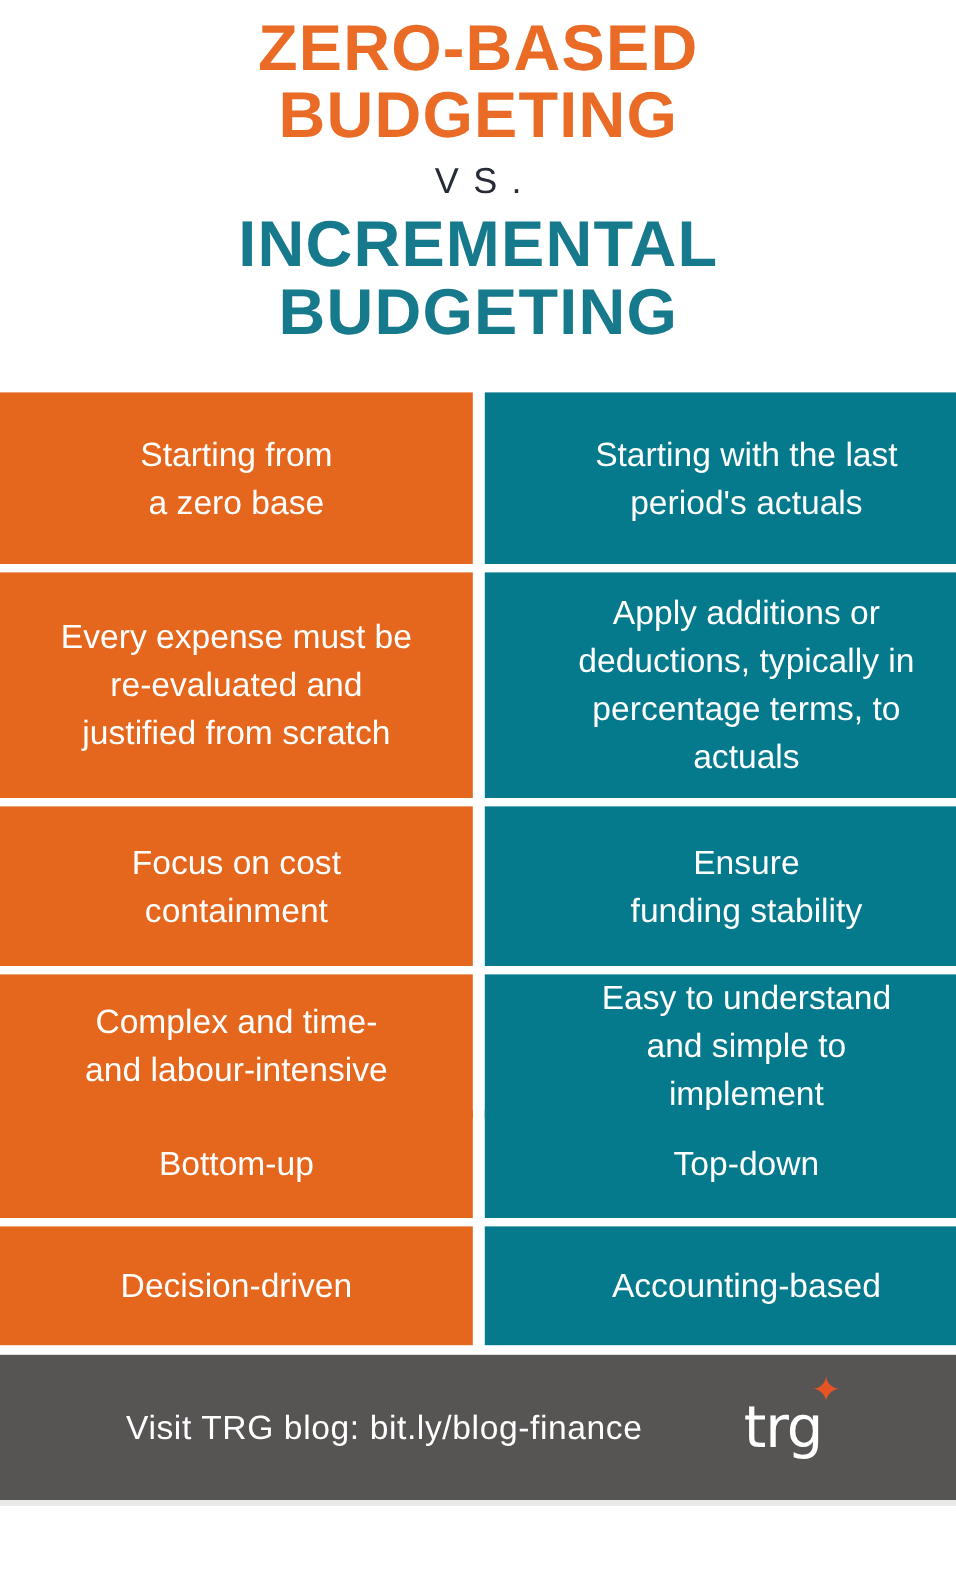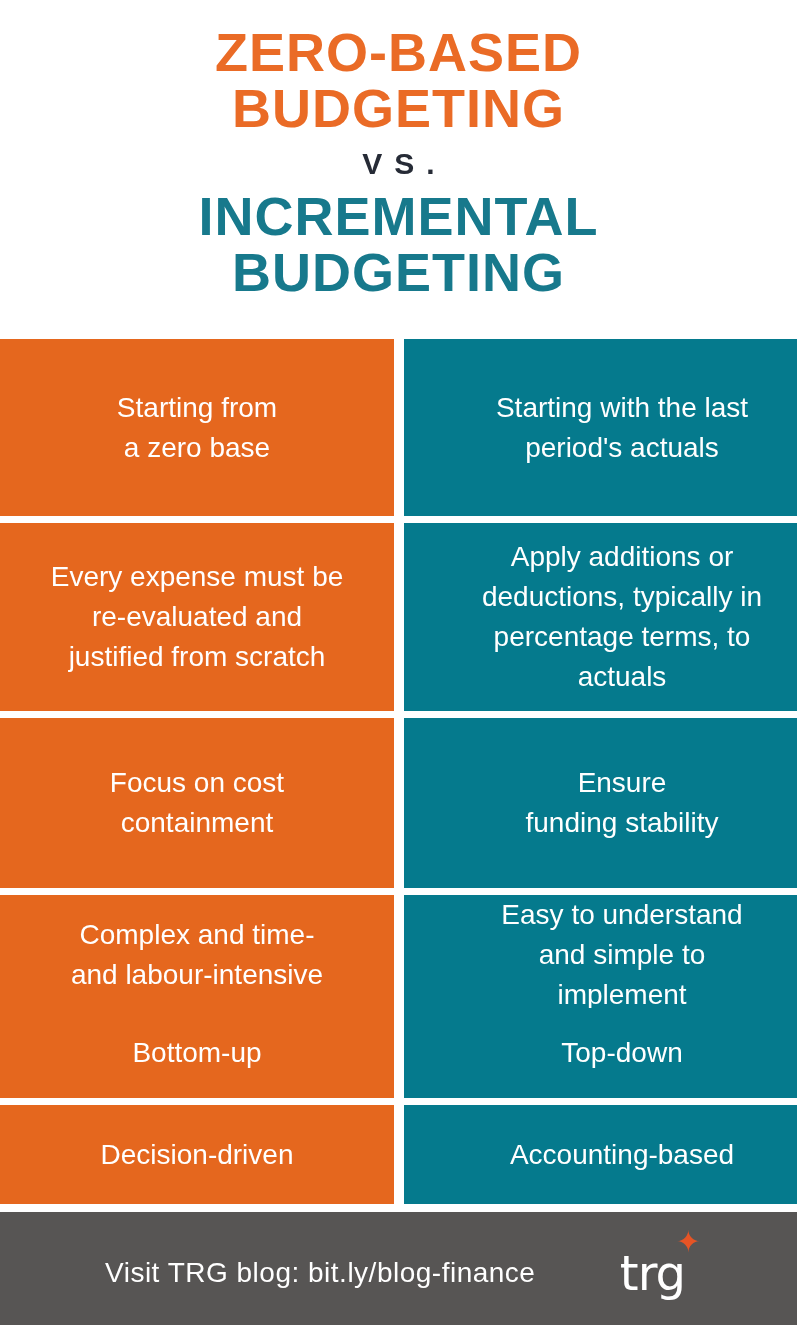--- a/index.html
+++ b/index.html
@@ -9,57 +9,57 @@
     width: 797px;
     height: 1325px;
     margin: 0 auto;
     background: #ffffff;
     overflow: hidden;
     font-family: "Liberation Sans", sans-serif;
   }
 
   
   .title-block {
-    padding-top: 24px;
+    padding-top: 12px;
     text-align: center;
   }
   .title-line {
     font-size: 54px;
     line-height: 56px;
     font-weight: 800;
     letter-spacing: 1px;
     white-space: pre-line;
   }
   .title-orange { color: #EA6B26; }
   .title-teal   { color: #17798C; }
   .title-vs {
     margin: 10px 0 6px 0;
     font-size: 30px;
     line-height: 36px;
-    font-weight: 700;
+    font-weight: 400;
     letter-spacing: 12px;
     text-indent: 12px; 
     color: #262B36;
   }
 
   
   .table {
     margin-top: 39px;
     width: 100%;
   }
   .row {
     display: grid;
     grid-template-columns: 394px 1fr;
     gap: 10px;
     margin-bottom: 7px;
   }
   .row:last-child { margin-bottom: 0; }
-  .r0 { height: 177px; }
+  .r0 { height: 143px; }
   .r1 { height: 188px; }
-  .r2 { height: 170px; }
+  .r2 { height: 133px; }
   .r3 { height: 106px; }
   .r4 { height: 90px;  }
   .r5 { height: 99px;  }
   .cell {
     display: flex;
     align-items: center;
     justify-content: center;
     text-align: center;
     color: #ffffff;
     font-size: 28px;

